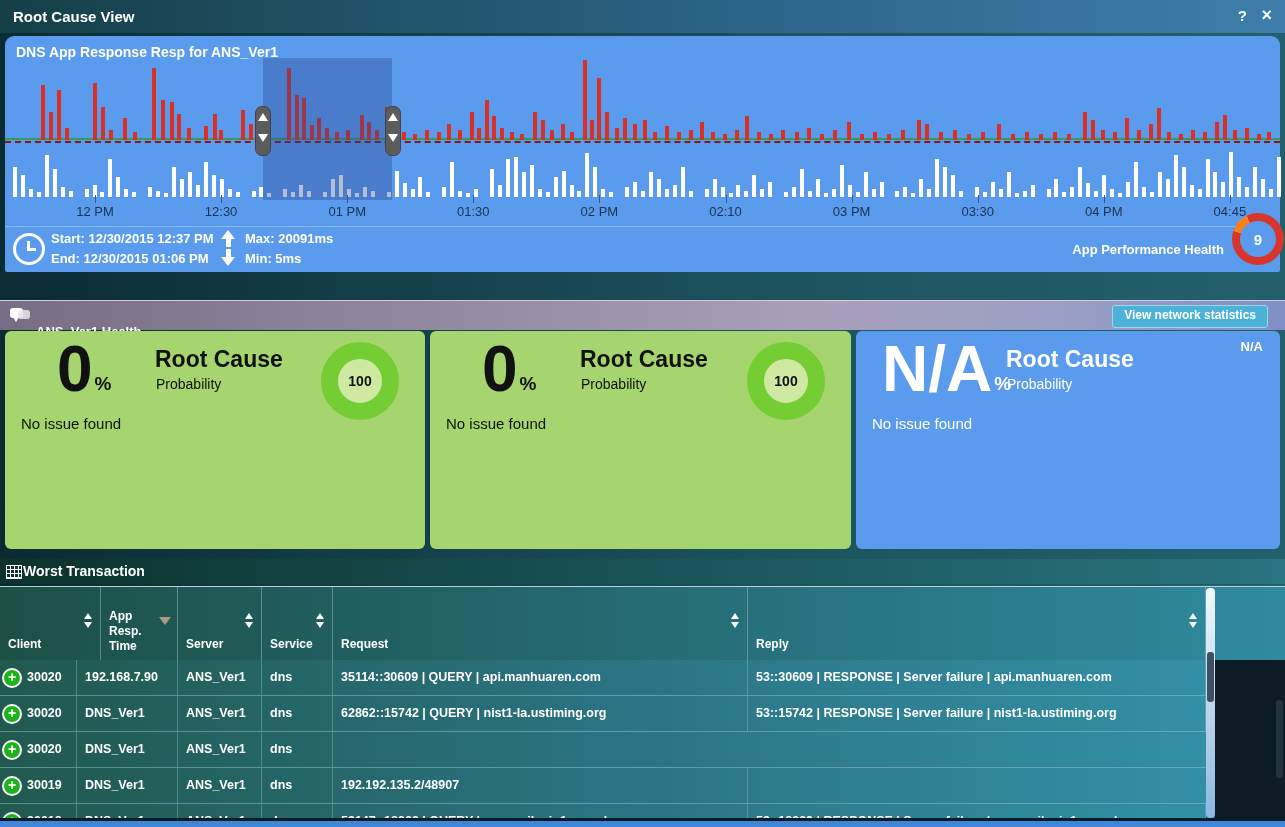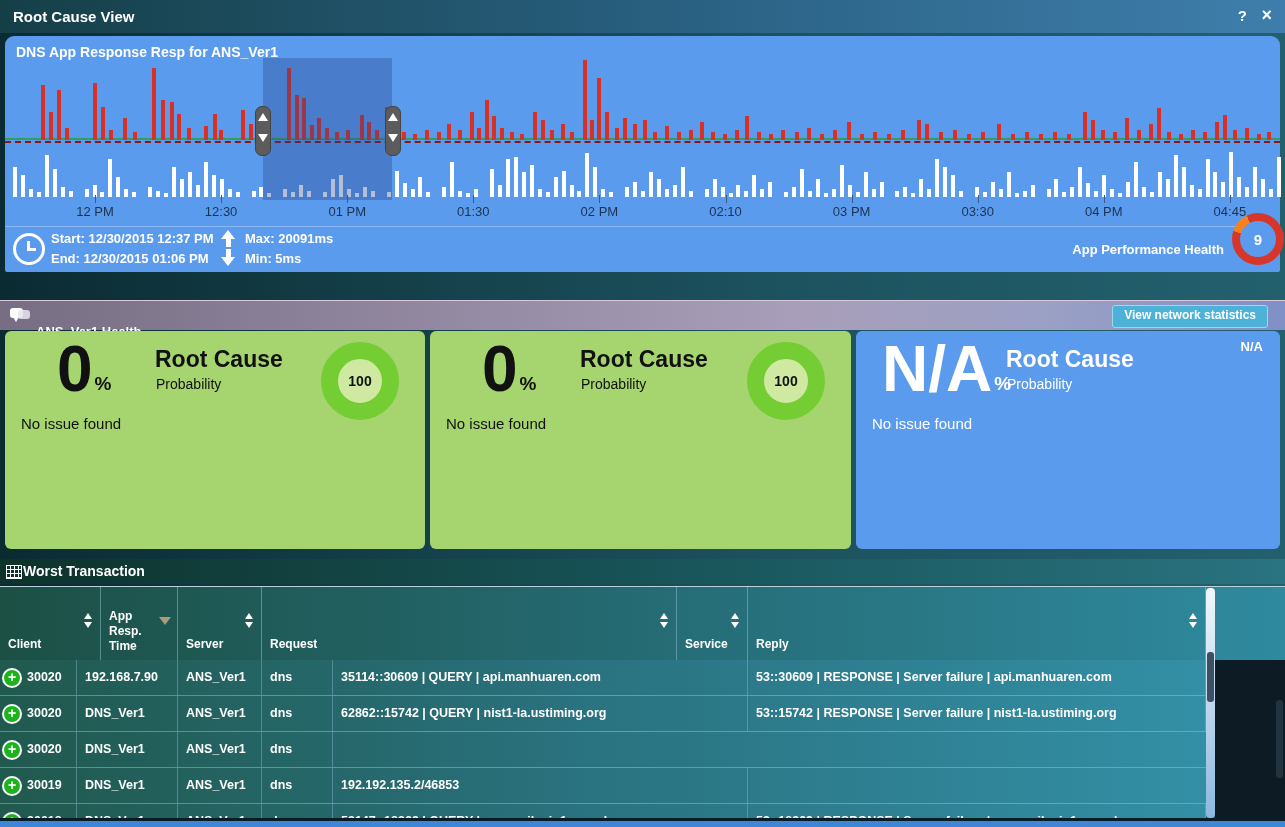--- a/index.html
+++ b/index.html
@@ -501,34 +501,34 @@
       <span class="lab">App Resp. Time</span>
       <div class="tri-desc"></div>
     </div>
     <div class="hcell c2">
       <span class="lab">Server</span>
       <div class="chev">
         <div class="up"></div>
         <div class="dn"></div>
       </div>
     </div>
+    <div class="hcell c3">
+      <span class="lab">Service</span>
+      <div class="chev">
+        <div class="up"></div>
+        <div class="dn"></div>
+      </div>
+    </div>
     <div class="hcell c4">
       <span class="lab">Request</span>
       <div class="chev">
         <div class="up"></div>
         <div class="dn"></div>
       </div>
     </div>
-    <div class="hcell c3">
-      <span class="lab">Service</span>
-      <div class="chev">
-        <div class="up"></div>
-        <div class="dn"></div>
-      </div>
-    </div>
     <div class="hcell c5">
       <span class="lab">Reply</span>
       <div class="chev">
         <div class="up"></div>
         <div class="dn"></div>
       </div>
     </div>
   </div>
 <div class="abs tbody" id="tbody">
     <div class="trow">
@@ -563,21 +563,21 @@
       <div class="tcell c3">dns</div>
     </div>
     <div class="trow">
       <div class="tcell c0 first">
         <div class="plus">+</div>
         <span>30019</span>
       </div>
       <div class="tcell c1">DNS_Ver1</div>
       <div class="tcell c2">ANS_Ver1</div>
       <div class="tcell c3">dns</div>
-      <div class="tcell c4">192.192.135.2/46853</div>
+      <div class="tcell c4">192.192.135.2/48907</div>
     </div>
     <div class="trow">
       <div class="tcell c0 first">
         <div class="plus">+</div>
         <span>30018</span>
       </div>
       <div class="tcell c1">DNS_Ver1</div>
       <div class="tcell c2">ANS_Ver1</div>
       <div class="tcell c3">dns</div>
       <div class="tcell c4">53147::18369 | QUERY | secure.ib.sin1.geoadnxs.com</div>

